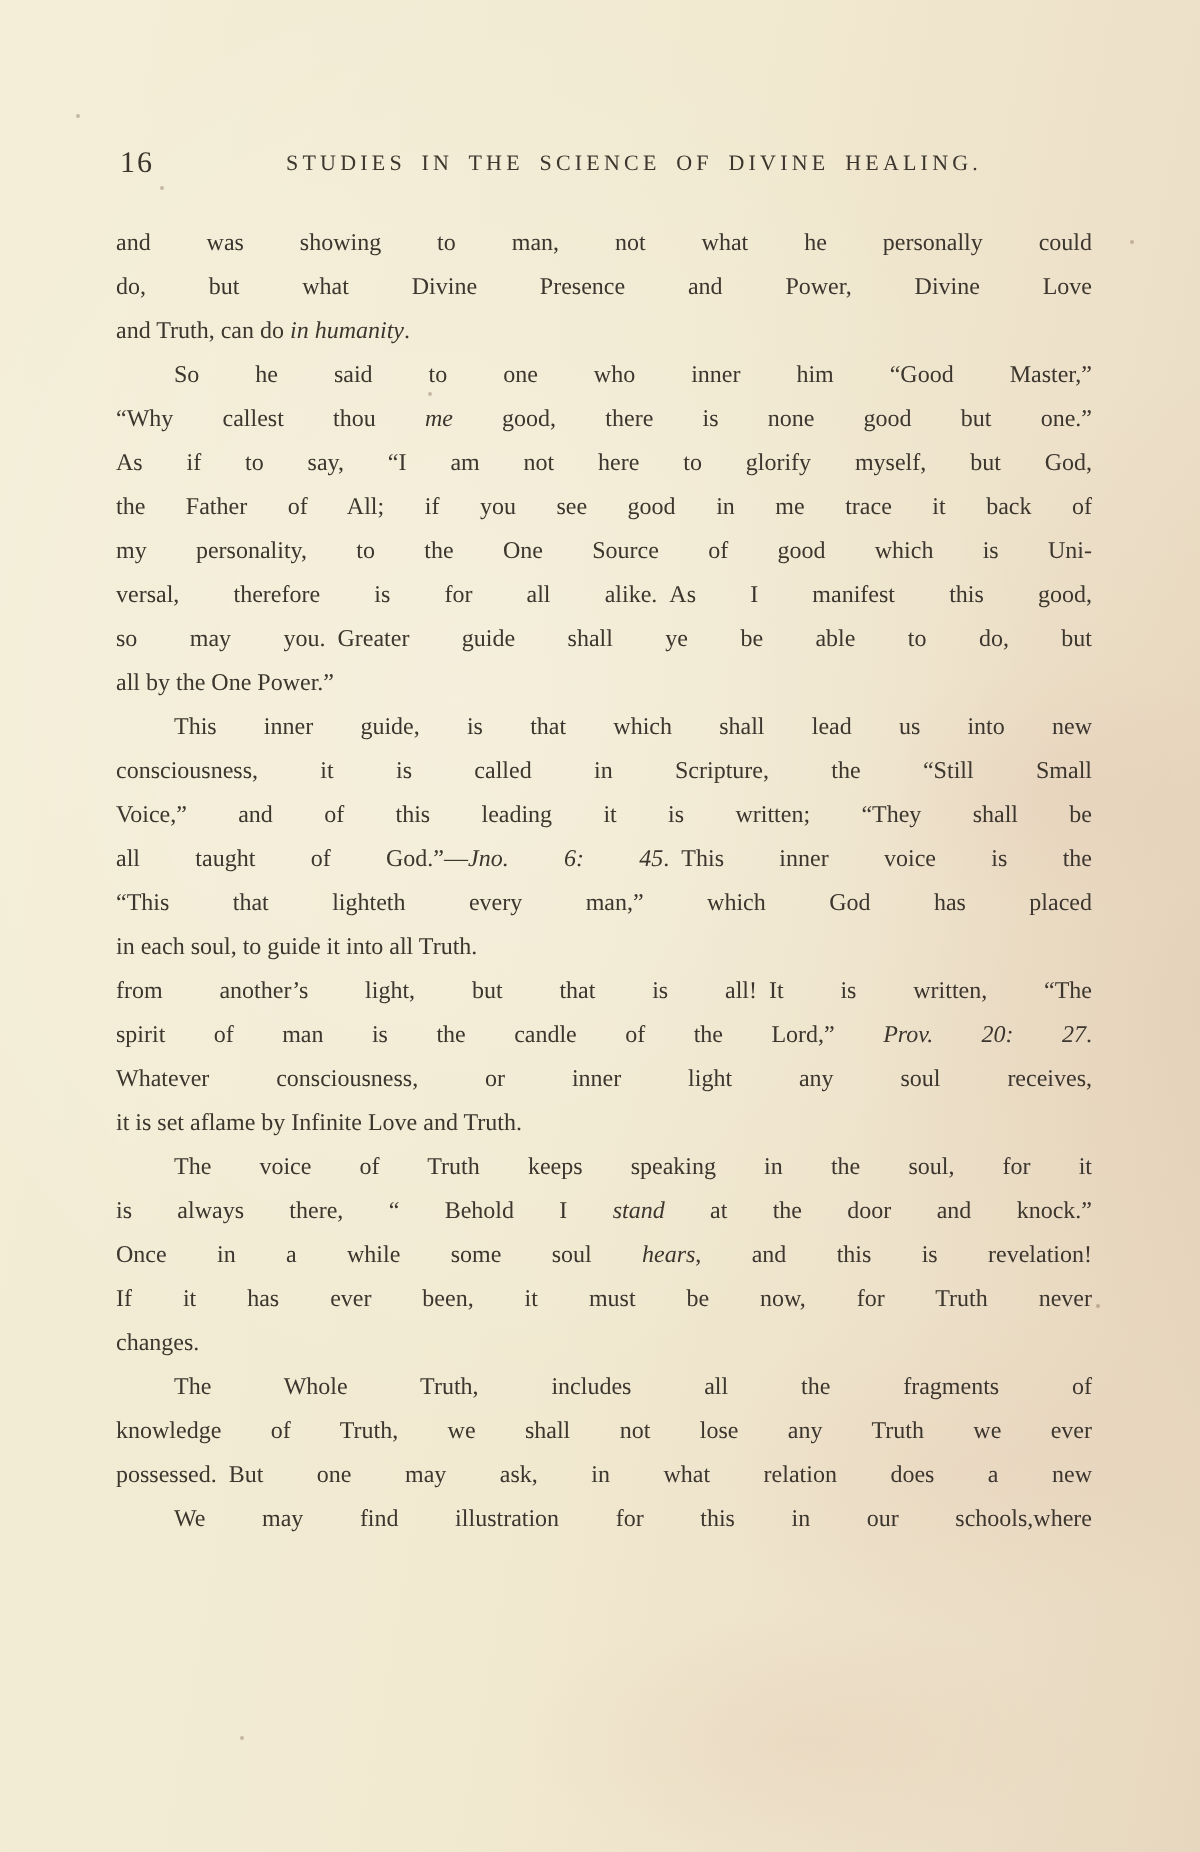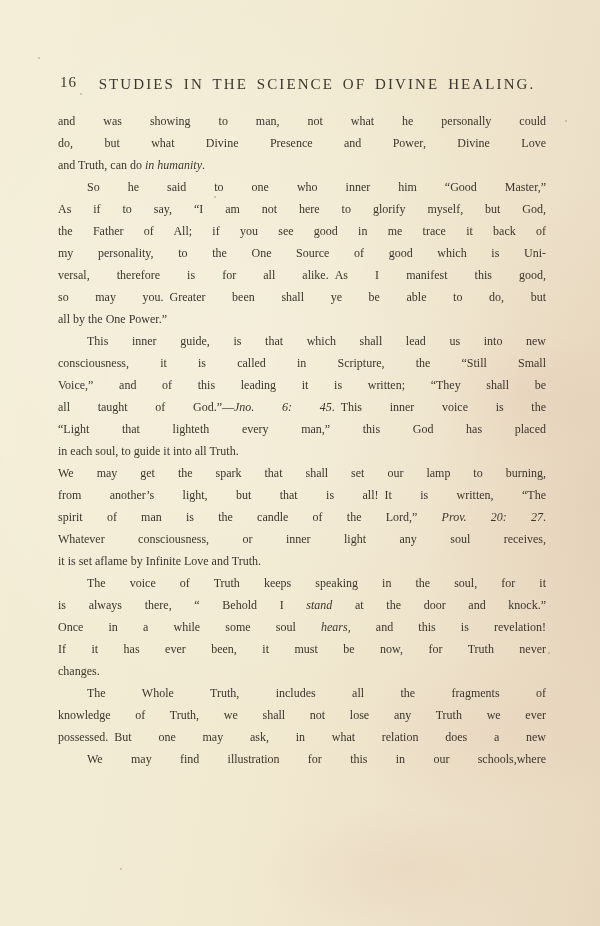--- a/index.html
+++ b/index.html
@@ -25,21 +25,21 @@
   }
   .running-head{
     position:absolute;top:73px;left:58px;width:488px;height:20px;
   }
   .pagenum{
     position:absolute;left:2px;top:1px;
     font-size:15px;letter-spacing:1px;
   }
   .running-title{
     position:absolute;left:30px;right:0;top:3px;text-align:center;
-    font-size:15px;letter-spacing:2.1px;word-spacing:3px;
+    font-size:11px;letter-spacing:2.1px;word-spacing:3px;
     font-variant:small-caps;text-transform:uppercase;
   }
   .text-block{
     position:absolute;top:110px;left:58px;width:488px;
   }
   .paragraph{margin:0;}
   .line{
     height:22px;line-height:22px;font-size:12px;
     text-align:justify;text-align-last:justify;
     white-space:pre-wrap;overflow:hidden;
@@ -68,37 +68,37 @@
   </header>
 
   <main class="text-block" id="text-block">
       <div class="paragraph">
         <div class="line">and was showing to man, not what he personally could</div>
         <div class="line">do, but what Divine Presence and Power, Divine Love</div>
         <div class="line last">and Truth, can do <i>in humanity</i>.</div>
       </div>
       <div class="paragraph">
         <div class="line indent">So he said to one who inner him “Good Master,”</div>
+        <div class="line">“Why callest thou <i>me</i> good, there is none good but one.”</div>
         <div class="line">As if to say, “I am not here to glorify myself, but God,</div>
         <div class="line">the Father of All; if you see good in me trace it back of</div>
         <div class="line">my personality, to the One Source of good which is Uni-</div>
         <div class="line">versal, therefore is for all alike. As I manifest this good,</div>
-        <div class="line">so may you. Greater been shall ye be able to do, but</div>
+        <div class="line">so may you. Greater guide shall ye be able to do, but</div>
         <div class="line last">all by the One Power.”</div>
       </div>
       <div class="paragraph">
         <div class="line indent">This inner guide, is that which shall lead us into new</div>
         <div class="line">consciousness, it is called in Scripture, the “Still Small</div>
         <div class="line">Voice,” and of this leading it is written; “They shall be</div>
         <div class="line">all taught of God.”—<i>Jno. 6: 45</i>. This inner voice is the</div>
-        <div class="line">“Light that lighteth every man,” this God has placed</div>
+        <div class="line">“This that lighteth every man,” which God has placed</div>
         <div class="line last">in each soul, to guide it into all Truth.</div>
       </div>
       <div class="paragraph">
-        <div class="line">We may get the spark that shall set our lamp to burning,</div>
         <div class="line">from another’s light, but that is all! It is written, “The</div>
         <div class="line">spirit of man is the candle of the Lord,” <i>Prov. 20: 27</i>.</div>
         <div class="line">Whatever consciousness, or inner light any soul receives,</div>
         <div class="line last">it is set aflame by Infinite Love and Truth.</div>
       </div>
       <div class="paragraph">
         <div class="line indent">The voice of Truth keeps speaking in the soul, for it</div>
         <div class="line">is always there, “ Behold I <i>stand</i> at the door and knock.”</div>
         <div class="line">Once in a while some soul <i>hears</i>, and this is revelation!</div>
         <div class="line">If it has ever been, it must be now, for Truth never</div>

